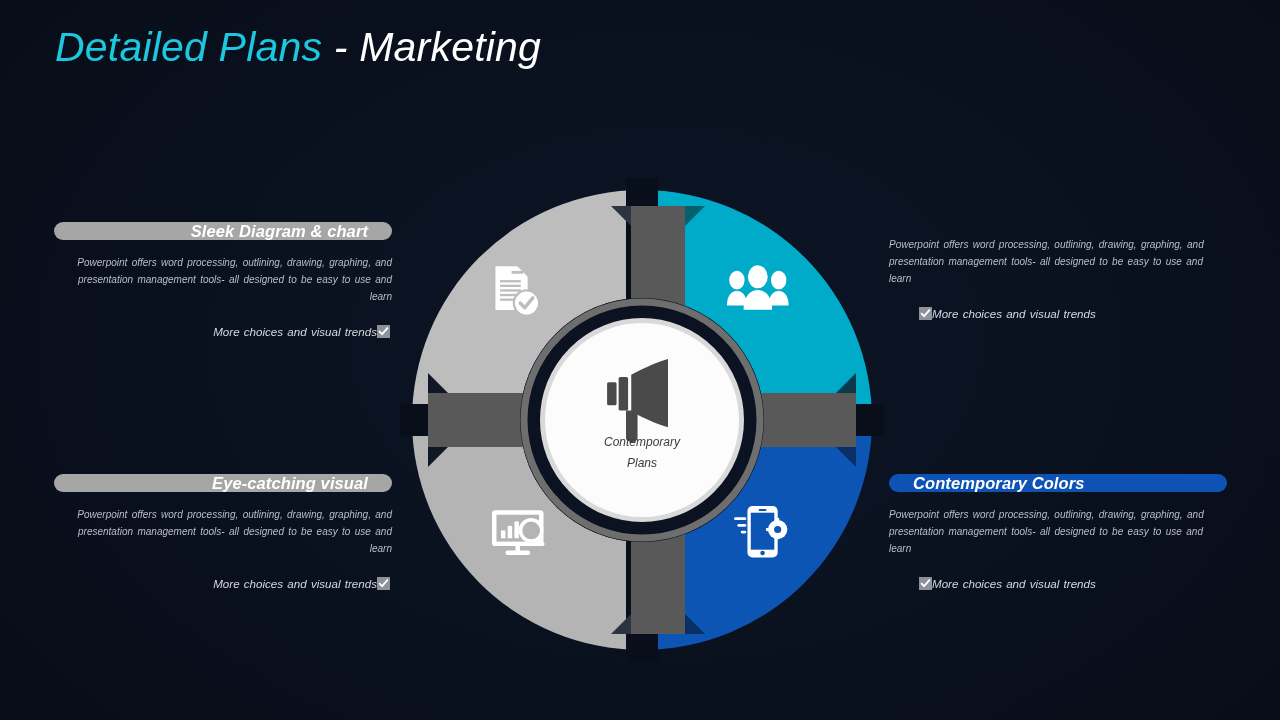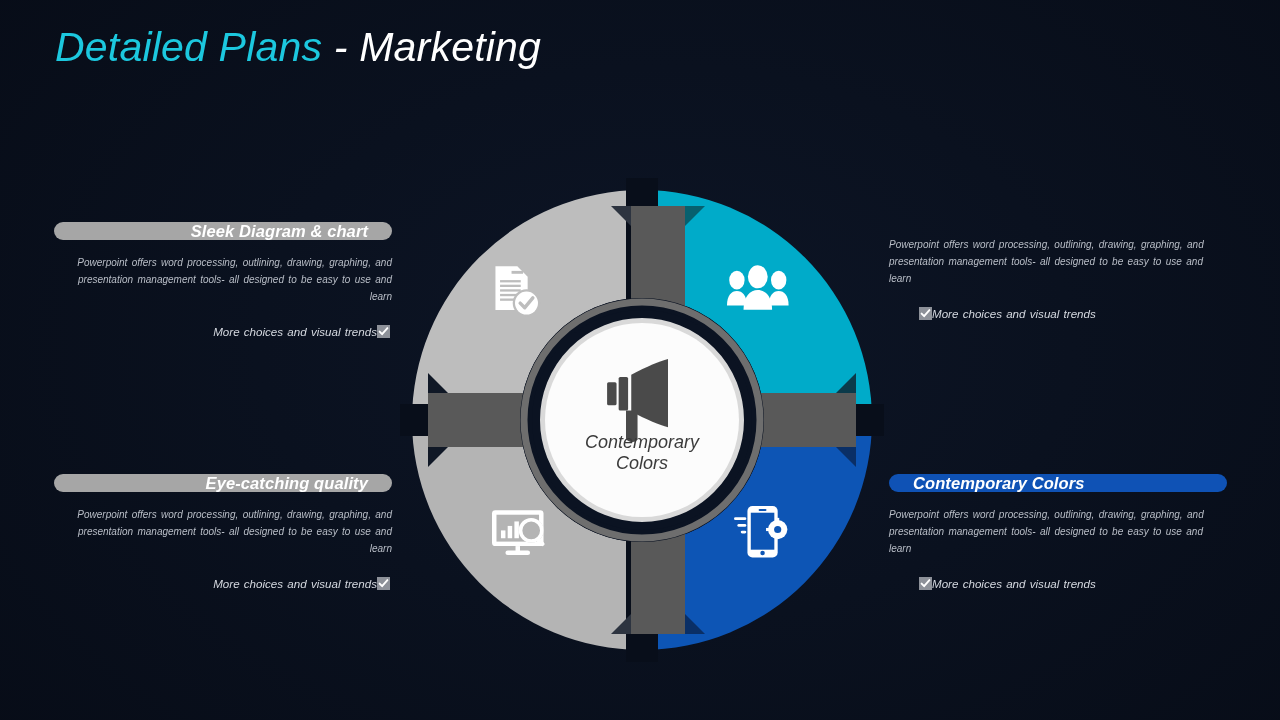--- a/index.html
+++ b/index.html
@@ -64,21 +64,21 @@
     display:flex;align-items:center;justify-content:center;
   }
   .chk svg{display:block;}
 
   
   .diagram{position:absolute;left:400px;top:178px;width:484px;height:484px;}
   .diagram svg{display:block;}
   .center-label{
     position:absolute;left:0;right:0;top:254px;
     text-align:center;
-    font-size:18px;line-height:21px;color:#3b3b3b;
+    font-size:12px;line-height:21px;color:#3b3b3b;
     pointer-events:none;
   }
 </style>
 </head>
 <body>
 
 <div class="slide">
 
   <div class="title">
     <span class="accent">Detailed Plans</span><span class="plain"> - Marketing</span>
@@ -106,21 +106,21 @@
         <svg width="11" height="11" viewBox="0 0 11 11">
             <path d="M1.6 5.6 L4.1 8.2 L9.4 2.1" stroke="#ffffff" stroke-width="1.9" fill="none" stroke-linecap="round" stroke-linejoin="round"></path>
           </svg>
       </span>
       <span>More choices and visual trends</span>
     </div>
   </div>
 
   <div class="panel left" style="top:474px">
     <div class="pill left">
-      <span>Eye-catching quality</span>
+      <span>Eye-catching visual</span>
     </div>
     <div class="body-text">Powerpoint offers word processing, outlining, drawing, graphing, and presentation management tools- all designed to be easy to use and learn</div>
     <div class="more-row">
       <span>More choices and visual trends</span>
       <span class="chk">
         <svg width="11" height="11" viewBox="0 0 11 11">
             <path d="M1.6 5.6 L4.1 8.2 L9.4 2.1" stroke="#ffffff" stroke-width="1.9" fill="none" stroke-linecap="round" stroke-linejoin="round"></path>
           </svg>
       </span>
     </div>
@@ -231,17 +231,17 @@
           <rect x="6.6" y="-2.4" width="2.8" height="4" fill="#ffffff"></rect>
           <rect x="6.6" y="12.4" width="2.8" height="4" fill="#ffffff"></rect>
           <rect x="-2.4" y="6.6" width="4" height="2.8" fill="#ffffff"></rect>
           <rect x="12.4" y="6.6" width="4" height="2.8" fill="#ffffff"></rect>
         </g>
       </g>
     </svg>
 
     <div class="center-label">
       <div>Contemporary</div>
-      <div>Colors</div>
+      <div>Plans</div>
     </div>
   </div>
 
 </div>
 
 </body></html>

